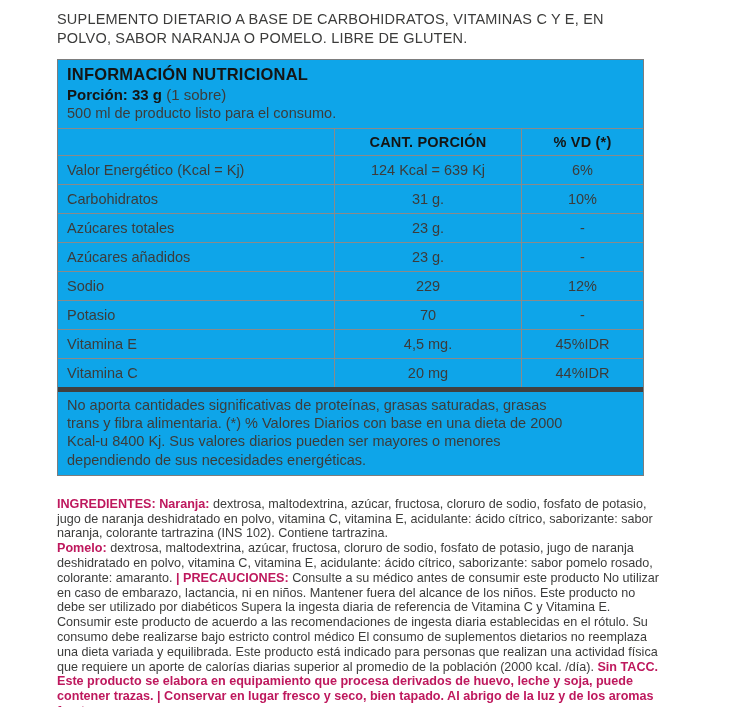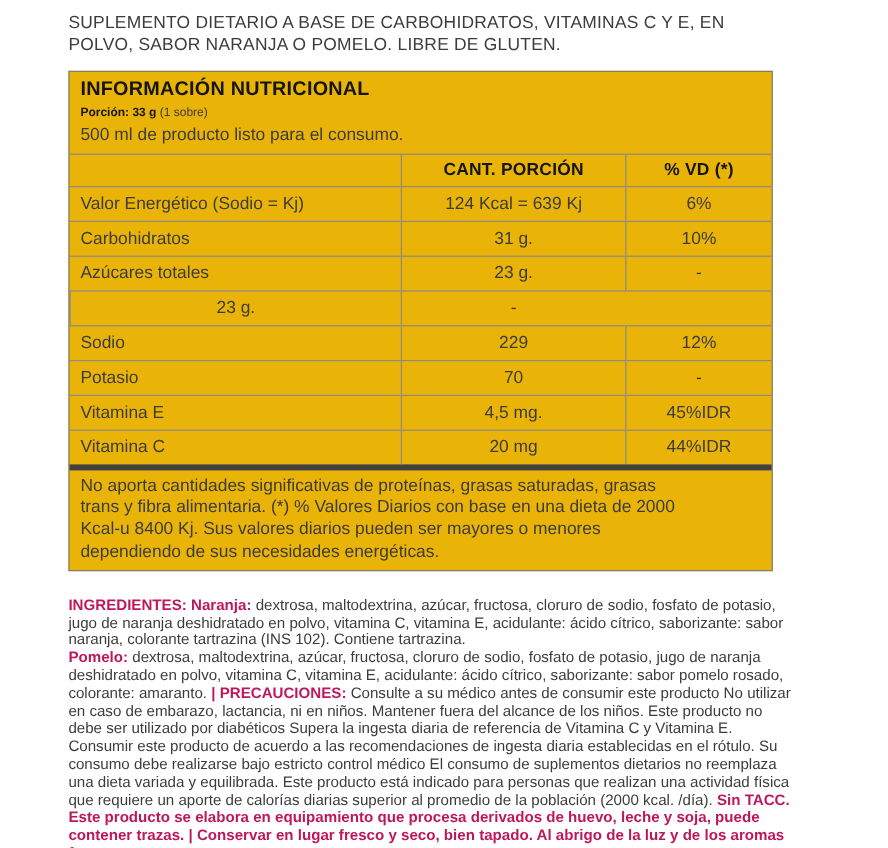--- a/index.html
+++ b/index.html
@@ -19,33 +19,33 @@
     font-weight: 500;
     letter-spacing: 0.2px;
     color: #3c3c3b;
     white-space: pre-line;
   }
 
   .nutri-table {
     margin-top: 12px;
     width: 587px;
     border: 1px solid #7d7d7d;
-    background: #eab308;
+    background: #0ea5e9;
   }
   .table-head {
     padding: 5px 9px 6px 9px;
     border-bottom: 1px solid #8a8a8a;
   }
   .table-title {
     font-size: 16.5px;
     font-weight: 800;
     color: #151514;
     letter-spacing: 0.2px;
   }
-  .portion-line { font-size: 10px; line-height: 19px; margin-top: 1px; }
+  .portion-line { font-size: 15px; line-height: 19px; margin-top: 1px; }
   .portion-bold { font-weight: 800; color: #151514; }
   .portion-rest { color: #3c3c3b; }
   .serving-line { font-size: 14.5px; line-height: 18px; color: #3c3c3b; }
 
   .col-head, .row {
     display: grid;
     grid-template-columns: 276px 187px 1fr;
   }
   .col-head { height: 26px; }
   .col-head .cell { border-bottom: 0; }
@@ -105,35 +105,36 @@
     </div>
 
     <div class="col-head">
       <div class="cell head c1"></div>
       <div class="cell head center c2">CANT. PORCIÓN</div>
       <div class="cell head center c3">% VD (*)</div>
     </div>
 
     <div class="rows">
         <div class="row">
-          <div class="cell c1">Valor Energético (Sodio = Kj)</div>
+          <div class="cell c1">Valor Energético (Kcal = Kj)</div>
           <div class="cell center c2">124 Kcal = 639 Kj</div>
           <div class="cell center c3">6%</div>
         </div>
         <div class="row">
           <div class="cell c1">Carbohidratos</div>
           <div class="cell center c2">31 g.</div>
           <div class="cell center c3">10%</div>
         </div>
         <div class="row">
           <div class="cell c1">Azúcares totales</div>
           <div class="cell center c2">23 g.</div>
           <div class="cell center c3">-</div>
         </div>
         <div class="row">
+          <div class="cell c1">Azúcares añadidos</div>
           <div class="cell center c2">23 g.</div>
           <div class="cell center c3">-</div>
         </div>
         <div class="row">
           <div class="cell c1">Sodio</div>
           <div class="cell center c2">229</div>
           <div class="cell center c3">12%</div>
         </div>
         <div class="row">
           <div class="cell c1">Potasio</div>

